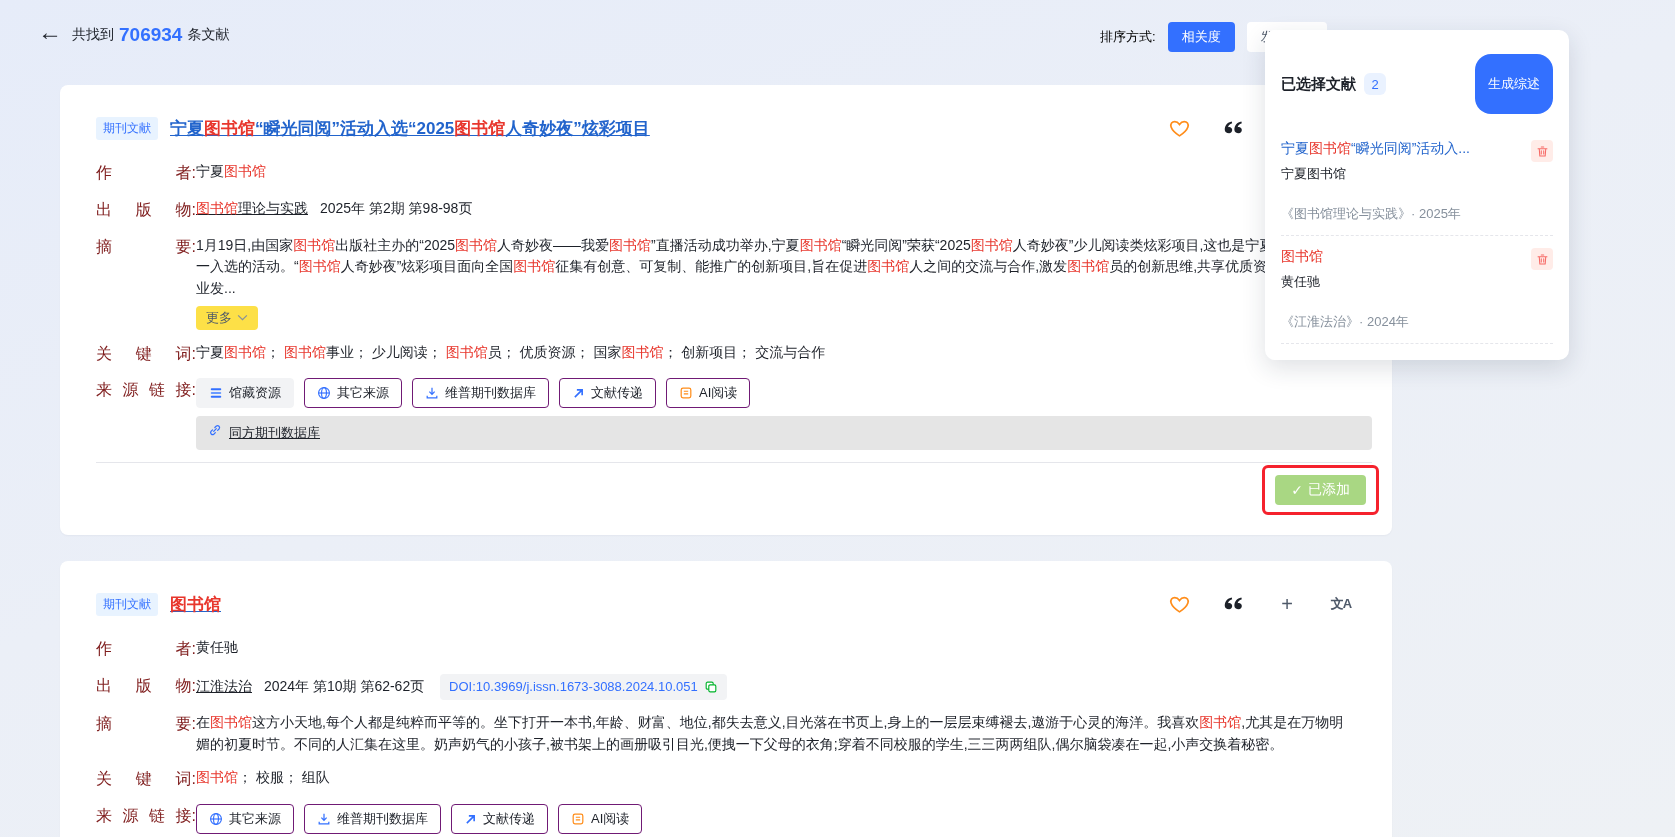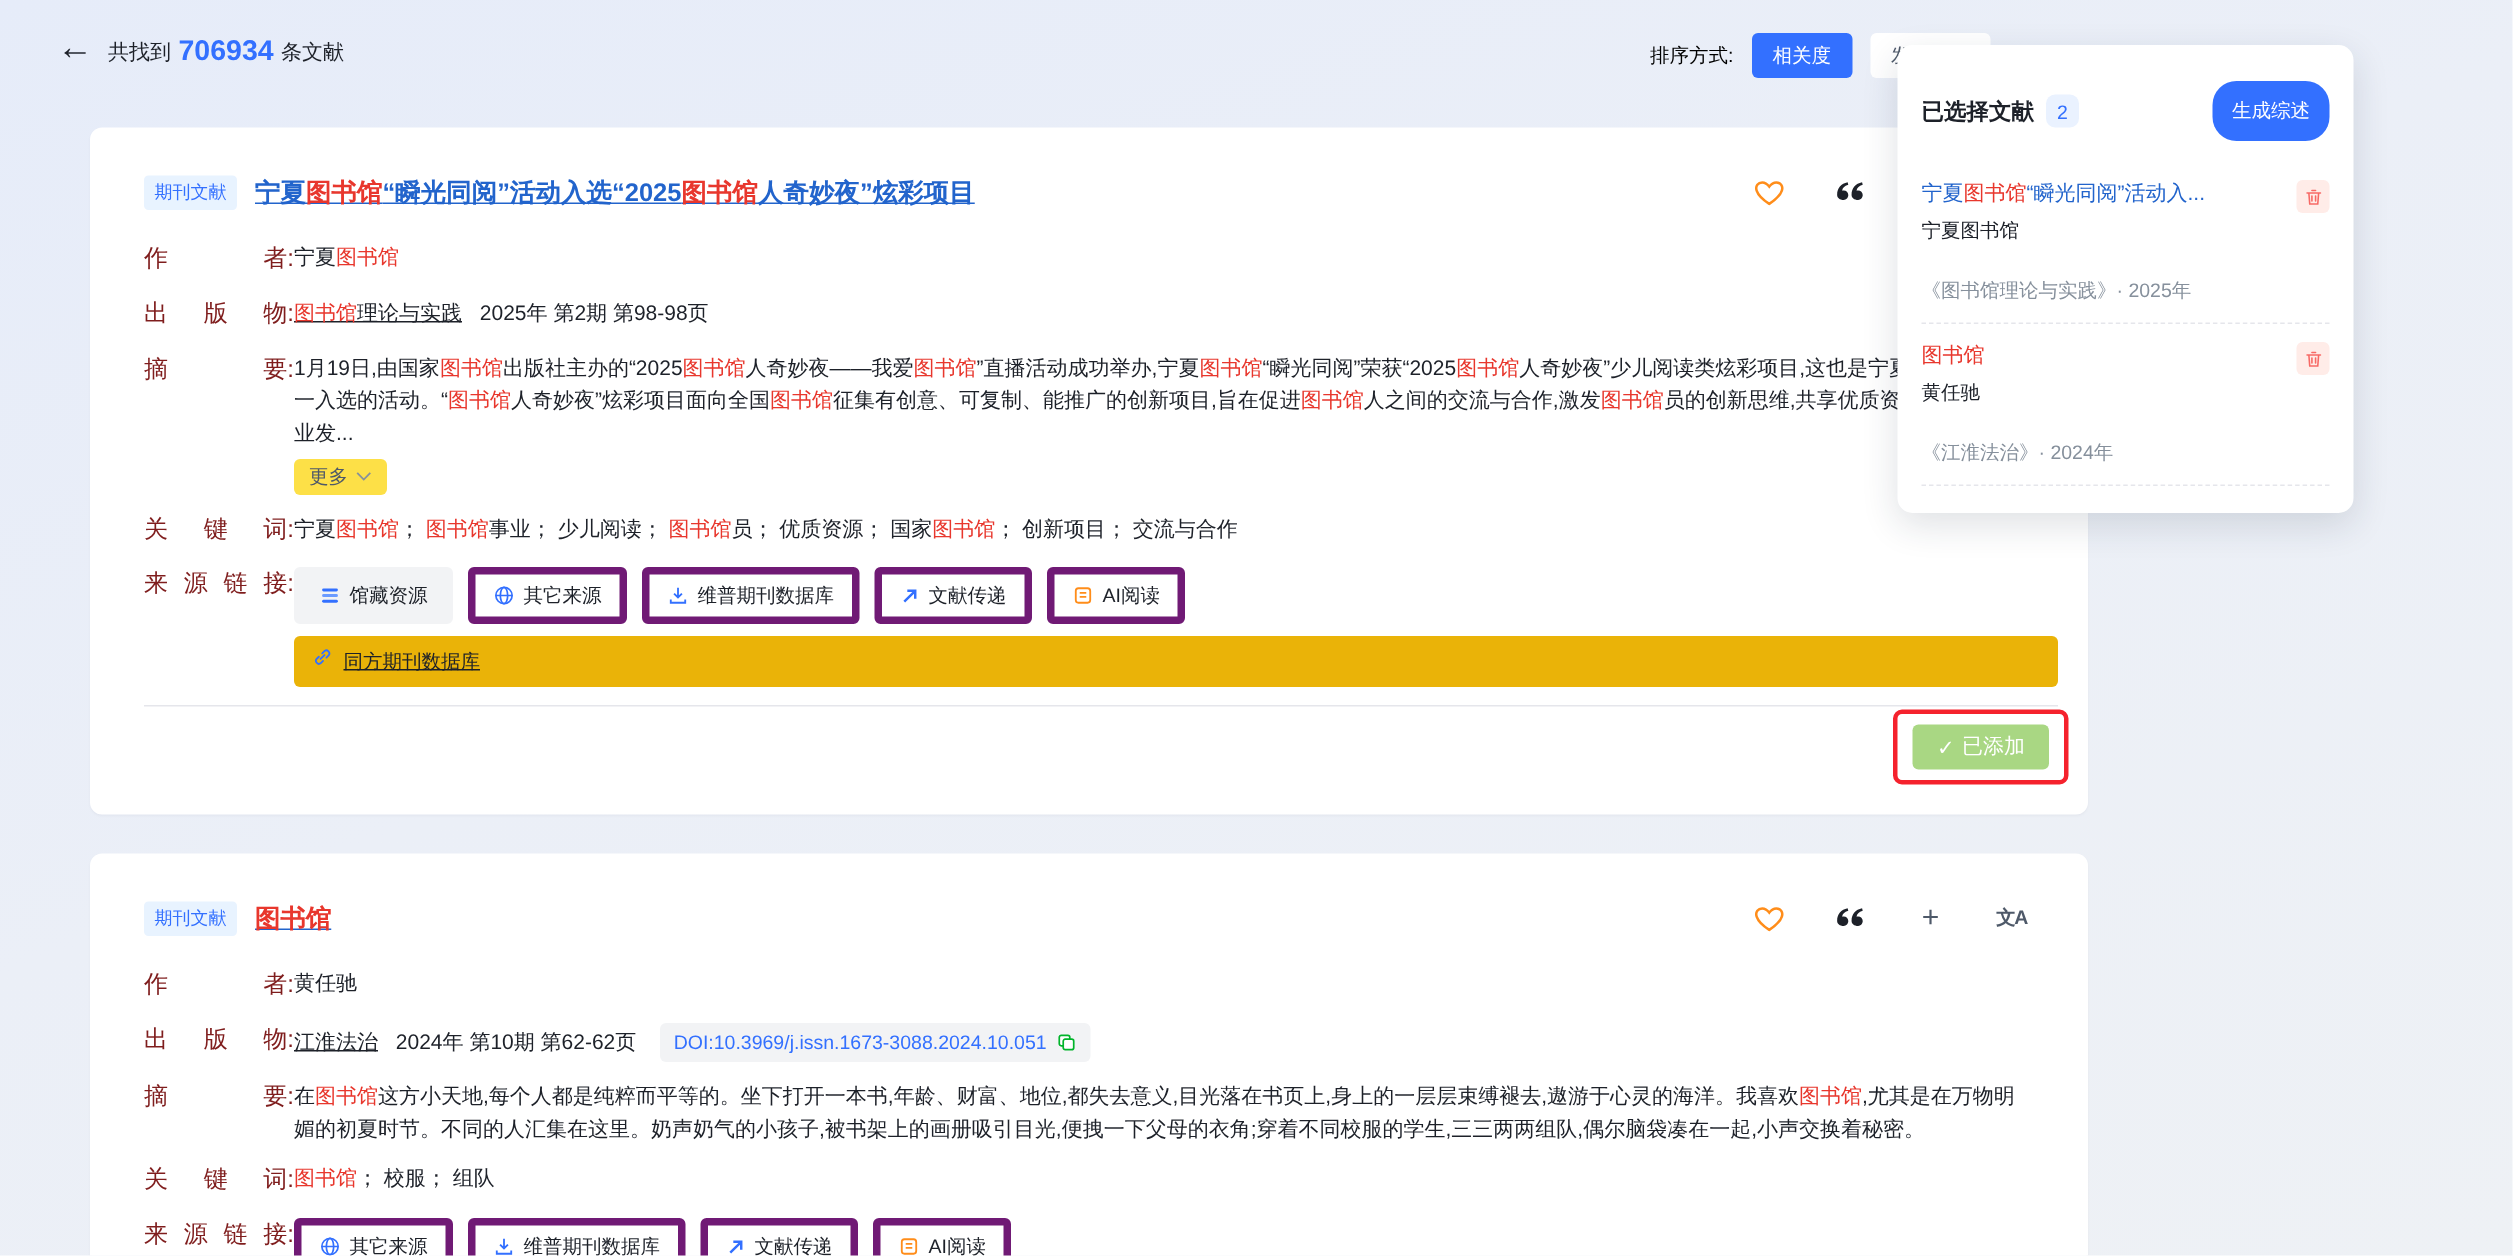--- a/index.html
+++ b/index.html
@@ -48,46 +48,46 @@
   .doi-chip { display:inline-flex; align-items:center; gap:6px; background:#f2f3f5; border-radius:4px;
     padding:3px 9px; font-size:13px; vertical-align:middle; }
   .doi-text { color:var(--accent_blue,#3370ff); }
   .copy-btn { background:transparent; border:none; cursor:pointer; display:flex; align-items:center; padding:0; }
 
   .abstract { color:#1d2129; }
   .more-btn { margin-top:6px; display:inline-flex; align-items:center; gap:5px; background:#fde047; border:none;
     border-radius:4px; padding:3px 10px; font-size:13px; color:#4e5969; cursor:pointer; font-family:inherit; }
 
   .chips { display:flex; gap:10px; flex-wrap:wrap; }
-  .chip { display:inline-flex; align-items:center; gap:6px; background:#fff; border:5px solid #701a75;
+  .chip { display:inline-flex; align-items:center; gap:6px; background:#fff; border:1px solid #701a75;
     border-radius:4px; padding:5px 12px; font-size:13px; color:#1d2129; cursor:pointer; font-family:inherit; }
   .chip.gray { background:#f2f3f5; border-color:#f2f3f5; }
   .chip .ci { display:flex; align-items:center; }
 
-  .extra-bar { margin-top:8px; background:#eab308; border-radius:4px; padding:6px 12px;
+  .extra-bar { margin-top:8px; background:#e5e5e5; border-radius:4px; padding:6px 12px;
     display:flex; align-items:center; gap:7px; margin-right:-16px;text-align:center; }
   .extra-link { font-size:13px; color:#1d2129; text-decoration:underline; cursor:pointer; }
 
   .card-footer { border-top:1px solid #e5e6eb; margin:12px -16px 0 0; padding:12px 6px 16px 0;
     display:flex; justify-content:flex-end; }
   .added-wrap { position:relative; }
   .added-btn { display:inline-flex; align-items:center; gap:5px; background:var(--success_green,#a9d783);
     color:#fff; border:none; border-radius:4px; padding:6px 16px; font-size:14px; cursor:default; font-family:inherit; }
   .annotation { position:absolute; inset:-10px -13px; border:3px solid var(--annotation_red,#f5222d);
     border-radius:6px; pointer-events:none; }
 
   
   .panel { position:absolute; left:1265px; top:30px; width:304px; min-height:312px; background:#fff;
     border-radius:10px; box-shadow:0 8px 24px rgba(31,45,61,.14); padding:16px; z-index:20; }
   .panel-head { display:flex; align-items:center; gap:8px; margin-top:8px; }
   .panel-title { font-size:15px; font-weight:700; }
   .panel-count { background:#eaf2ff; color:var(--accent_blue,#3370ff); font-size:13px; min-width:22px; height:22px;
     border-radius:6px; display:inline-flex; align-items:center; justify-content:center; padding:0 4px; }
   .gen-btn { margin-left:auto; background:var(--accent_blue,#3370ff); color:#fff; border:none;
-    border-radius:16px; padding:11px 13px; font-size:13px; cursor:pointer; font-family:inherit; }
+    border-radius:16px; padding:21px 13px; font-size:13px; cursor:pointer; font-family:inherit; }
   .panel-items { margin-top:14px; }
   .p-item { position:relative; padding:12px 30px 12px 0; border-bottom:1px dashed #e5e6eb; }
   .p-title { font-size:14px; color:var(--link_blue,#2264cc); white-space:nowrap; overflow:hidden;
     text-overflow:ellipsis; cursor:pointer; }
   .p-author { font-size:13px; color:#1d2129; margin-top:7px; }
   .p-source { font-size:13px; color:#86909c; margin-top:22px; }
   .p-del { position:absolute; right:0; top:12px; width:22px; height:22px; background:#ffece8; border:none;
     border-radius:4px; cursor:pointer; display:flex; align-items:center; justify-content:center; padding:0; }
 </style>
 </head>

